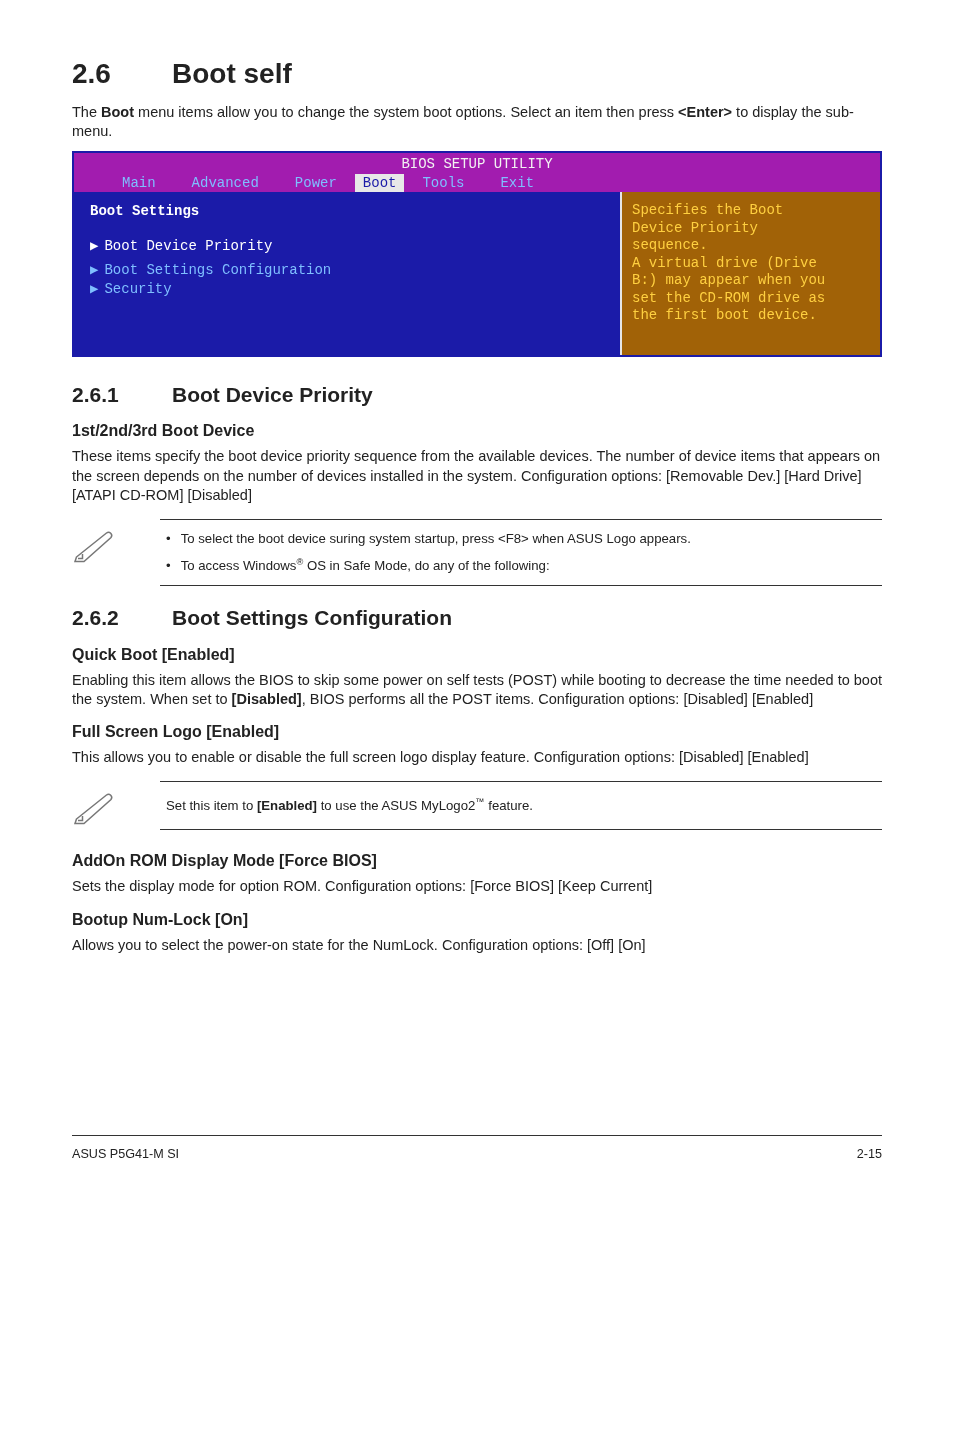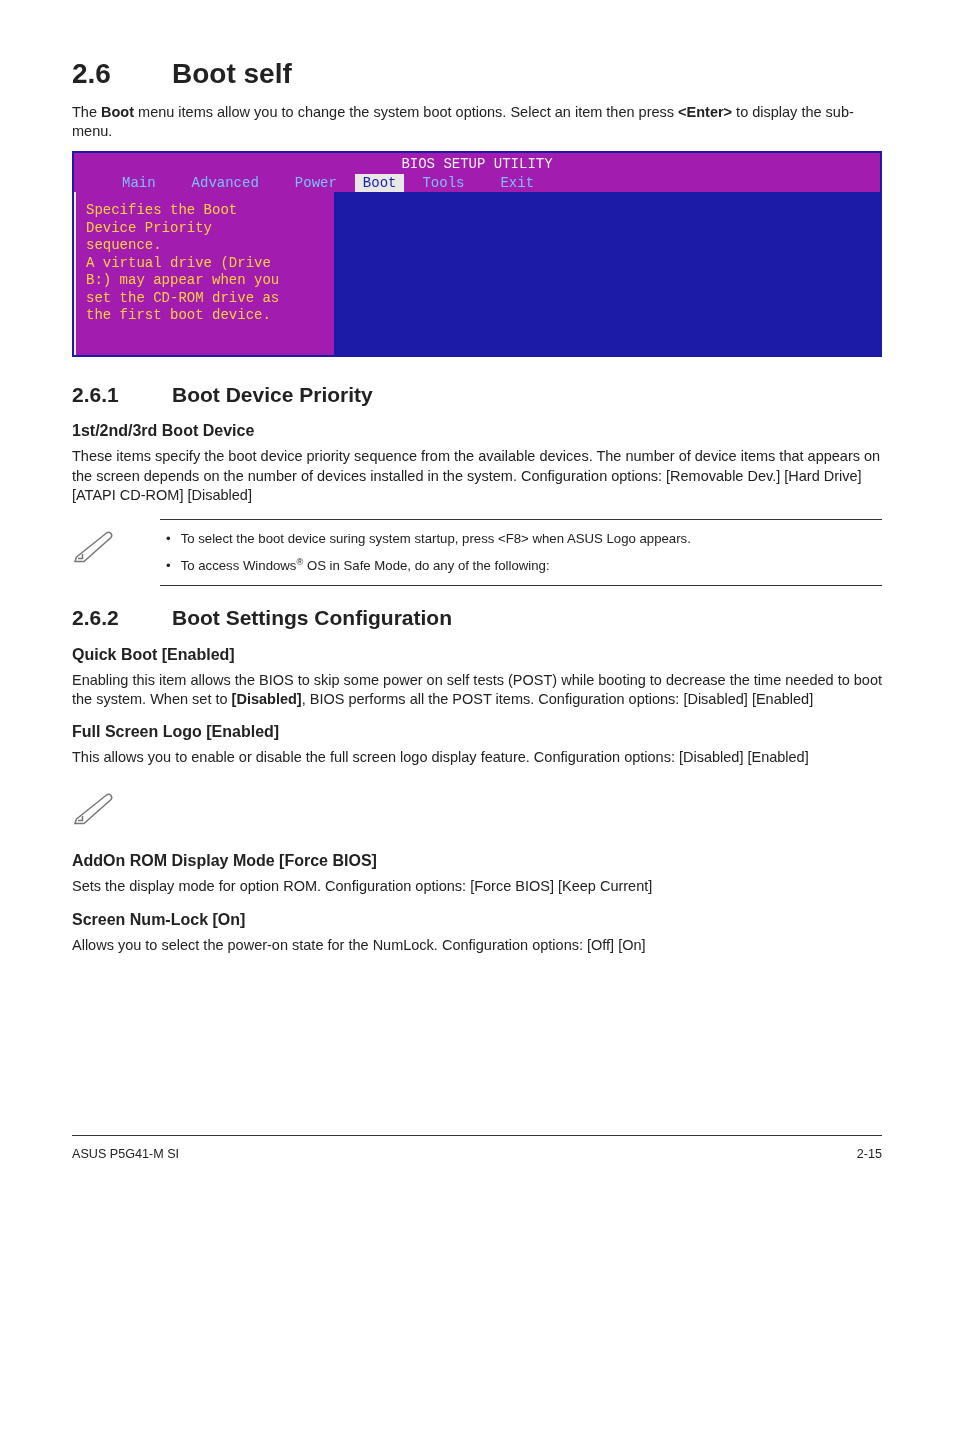--- a/index.html
+++ b/index.html
@@ -14,21 +14,21 @@
   .bios-tabs { display: flex; padding-left: 30px; }
   .bios-tab { padding: 0 18px; color: #7fbfff; }
   .bios-tab.active { background: #e8e8e8; color: #1b1ba8; padding: 0 8px; }
   .bios-body { display: flex; }
   .bios-left { flex: 1 1 auto; background: #1b1ba8; color: #fff; padding: 10px 16px 30px 16px; }
   .bios-left .hdr { font-weight: bold; margin-bottom: 16px; }
   .bios-left .line { color: #7fbfff; }
   .bios-left .selected { color: #fff; }
   .bios-left .arrow { color: #7fbfff; margin-right: 6px; }
   .bios-left .selarrow { color: #fff; margin-right: 6px; }
-  .bios-right { width: 260px; background: #a21caf; color: #ffd040; border-left: 2.5px double #e6e6e6; padding: 10px 10px 30px 10px; line-height: 1.25; }
+  .bios-right { width: 260px; background: #a16207; color: #ffd040; border-left: 2.5px double #e6e6e6; padding: 10px 10px 30px 10px; line-height: 1.25; }
   h2.subsection { font-size: 21px; font-weight: bold; margin: 6px 0 10px 0; }
   h2.subsection .num { display: inline-block; width: 100px; }
   h3.para { font-size: 16px; font-weight: bold; margin: 12px 0 6px 0; }
   .note-block { display: flex; align-items: flex-start; margin: 14px 0 18px 0; }
   .note-icon { width: 88px; flex: 0 0 88px; padding-top: 6px; }
   .note-icon svg { width: 48px; height: 40px; }
   .note-content { flex: 1 1 auto; border-top: 1px solid #333; border-bottom: 1px solid #333; padding: 10px 6px; font-size: 13.2px; line-height: 1.35; }
   .note-content ul { list-style: none; padding-left: 0; }
   .note-content > ul > li::before { content: "•"; padding-right: 10px; }
   .note-content ul.inner { padding-left: 44px; }
@@ -54,20 +54,27 @@
     <div class="bios-tabs">
       <span class="bios-tab">Main</span>
       <span class="bios-tab">Advanced</span>
       <span class="bios-tab">Power</span>
       <span class="bios-tab active">Boot</span>
       <span class="bios-tab">Tools</span>
       <span class="bios-tab">Exit</span>
     </div>
   </div>
   <div class="bios-body">
+    <div class="bios-left">
+      <div class="hdr">Boot Settings</div>
+      <div class="selected"><span class="selarrow">▶</span><span>Boot Device Priority</span></div>
+      <div style="height:6px"></div>
+      <div class="line"><span class="arrow">▶</span><span>Boot Settings Configuration</span></div>
+      <div class="line"><span class="arrow">▶</span><span>Security</span></div>
+    </div>
     <div class="bios-right">
       <div>Specifies the Boot</div>
       <div>Device Priority</div>
       <div>sequence.</div>
       <div></div>
       <div>A virtual drive (Drive</div>
       <div>B:) may appear when you</div>
       <div>set the CD-ROM drive as</div>
       <div>the first boot device.</div>
     </div>
@@ -111,24 +118,27 @@
 <h3 class="para">Full Screen Logo [Enabled]</h3>
 <p class="body">This allows you to enable or disable the full screen logo display feature. Configuration options: [Disabled] [Enabled]</p>
 
 <div class="note-block">
   <div class="note-icon">
     <svg viewBox="0 0 64 48">
         <path d="M6 40 L46 8 C50 5 55 10 52 14 L16 46 L4 46 Z" fill="none" stroke="#777" stroke-width="2"></path>
         <path d="M8 42 L14 42 L14 36" fill="none" stroke="#777" stroke-width="2"></path>
       </svg>
   </div>
+  <div class="note-content" style="padding:14px 6px;">
+    <span>Set this item to </span><strong>[Enabled]</strong><span> to use the ASUS MyLogo2</span><span class="sup">™</span><span> feature.</span>
+  </div>
 </div>
 
 <h3 class="para">AddOn ROM Display Mode [Force BIOS]</h3>
 <p class="body">Sets the display mode for option ROM. Configuration options: [Force BIOS] [Keep Current]</p>
 
-<h3 class="para">Screen Num-Lock [On]</h3>
+<h3 class="para">Bootup Num-Lock [On]</h3>
 <p class="body">Allows you to select the power-on state for the NumLock. Configuration options: [Off] [On]</p>
 
 <div class="footer">
   <span>ASUS P5G41-M SI</span>
   <span>2-15</span>
 </div>
 
 </body></html>

